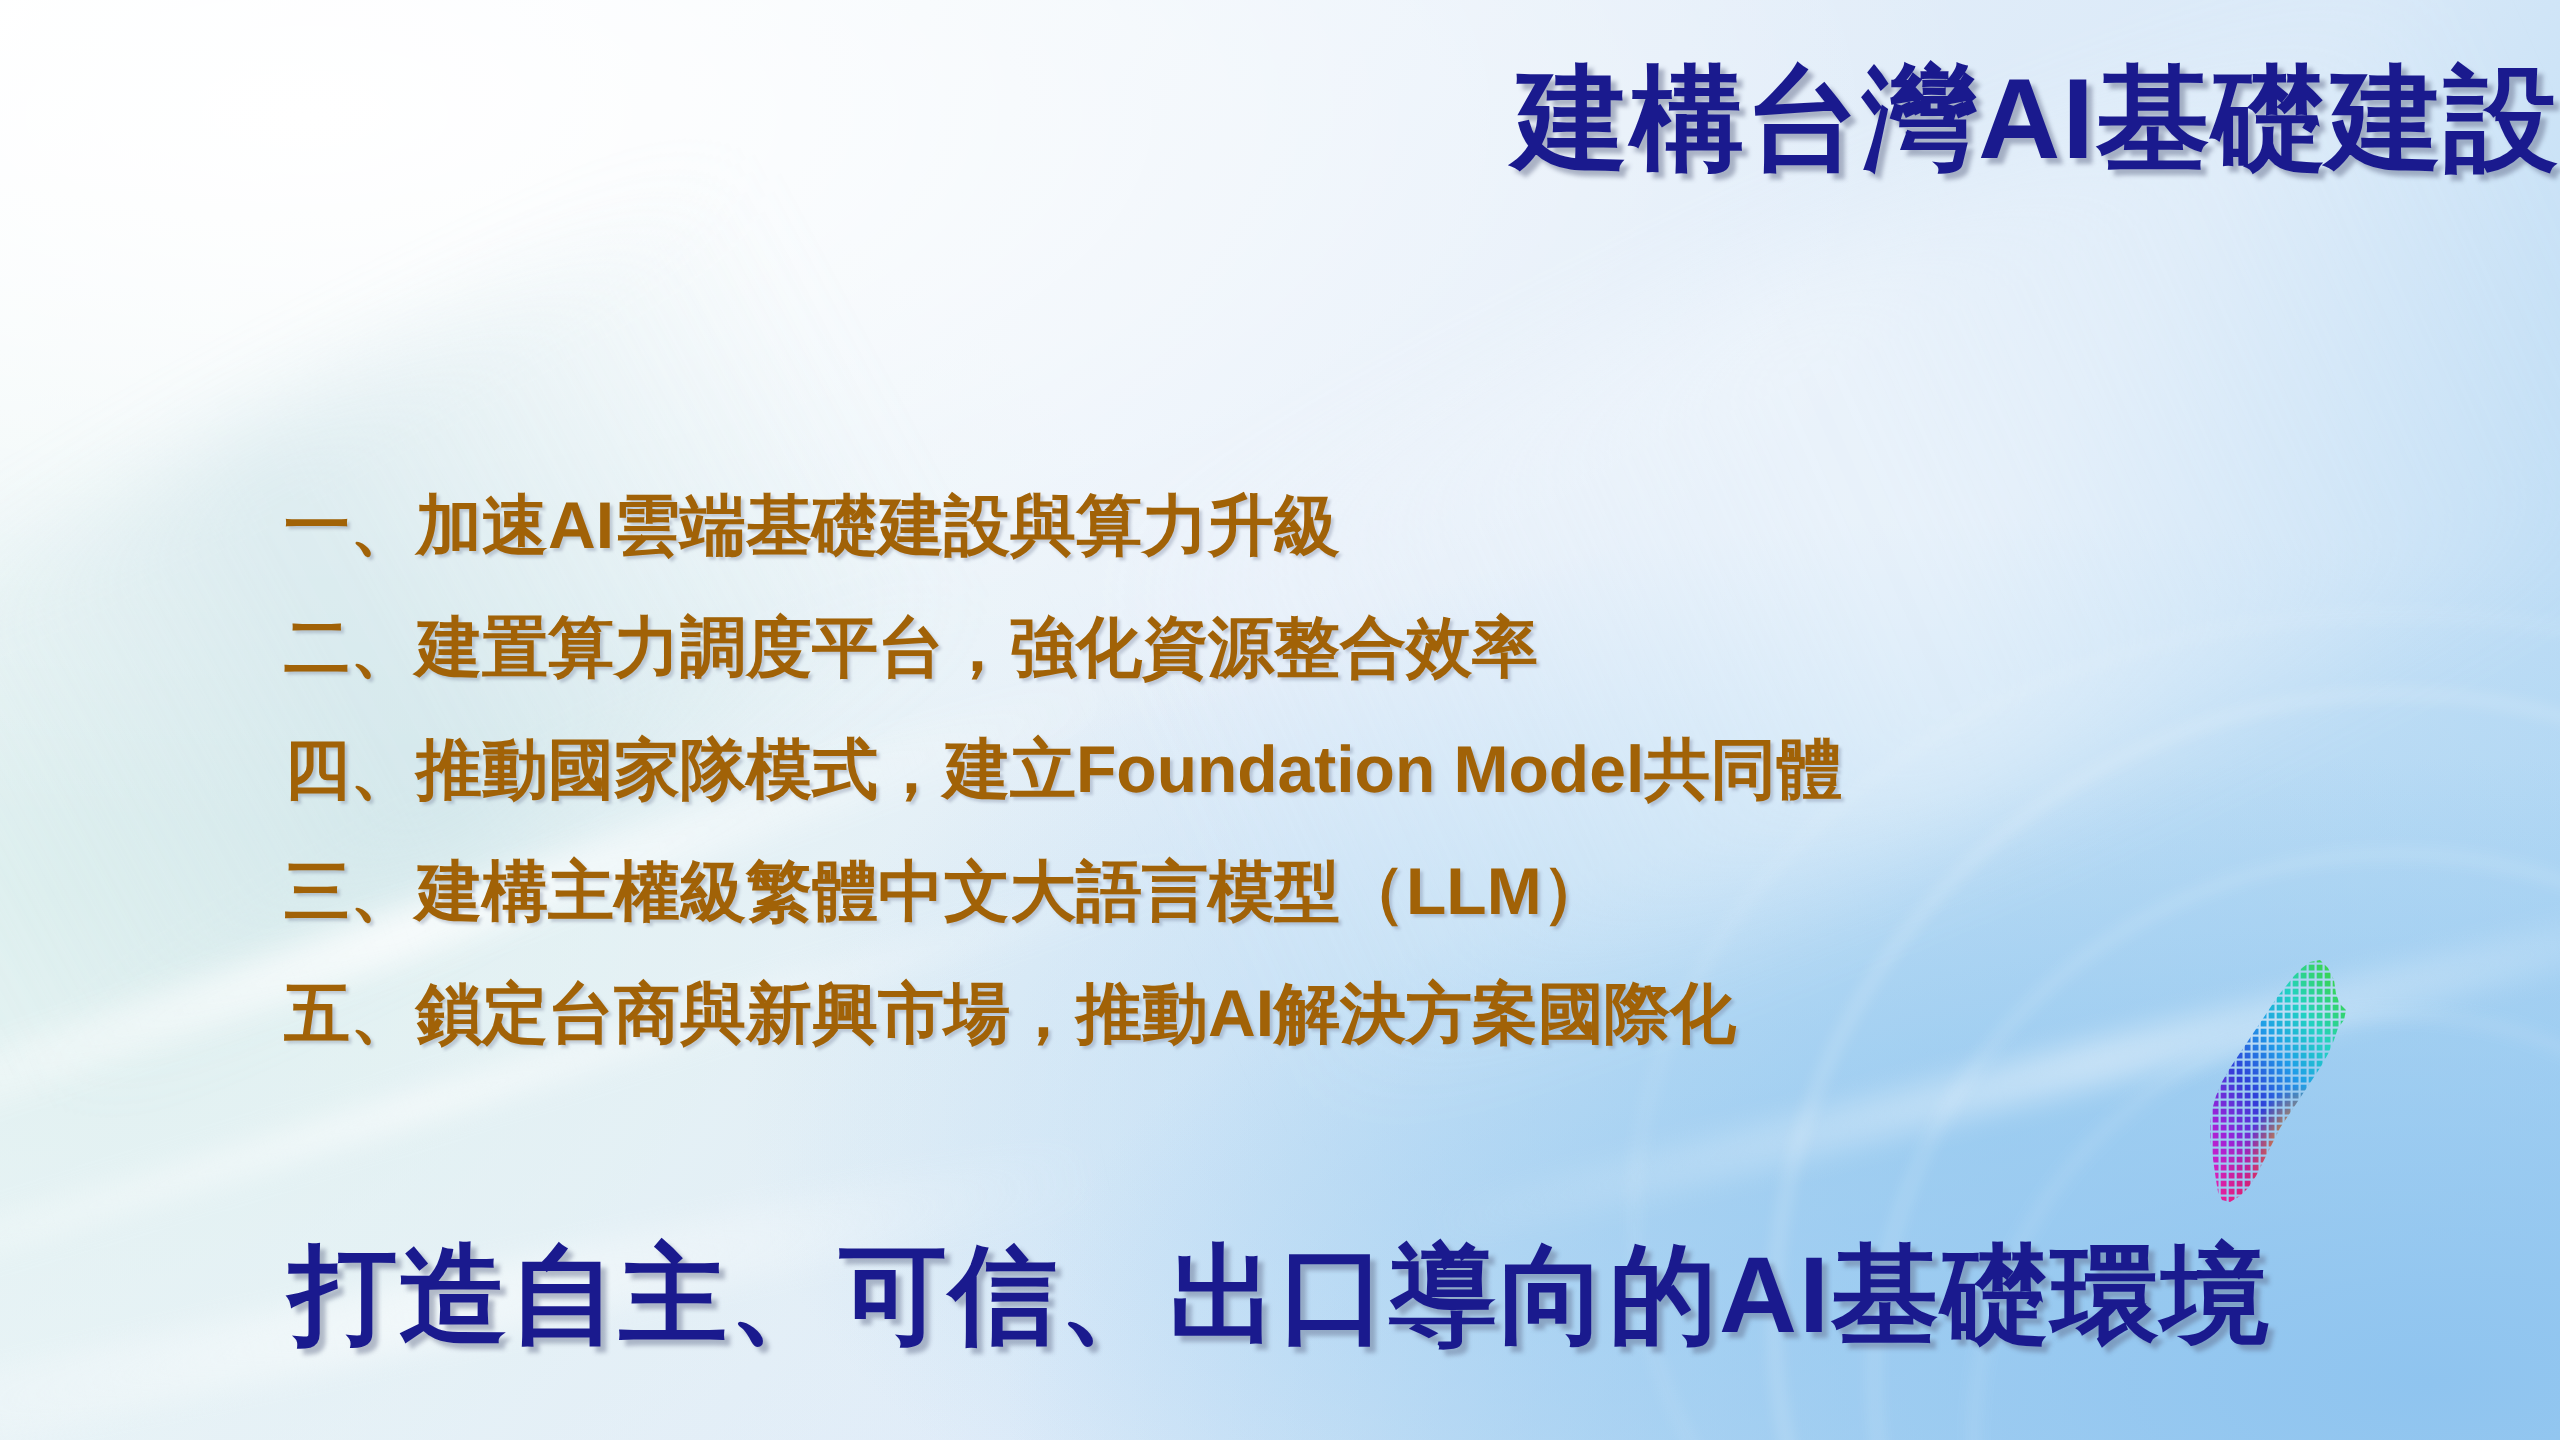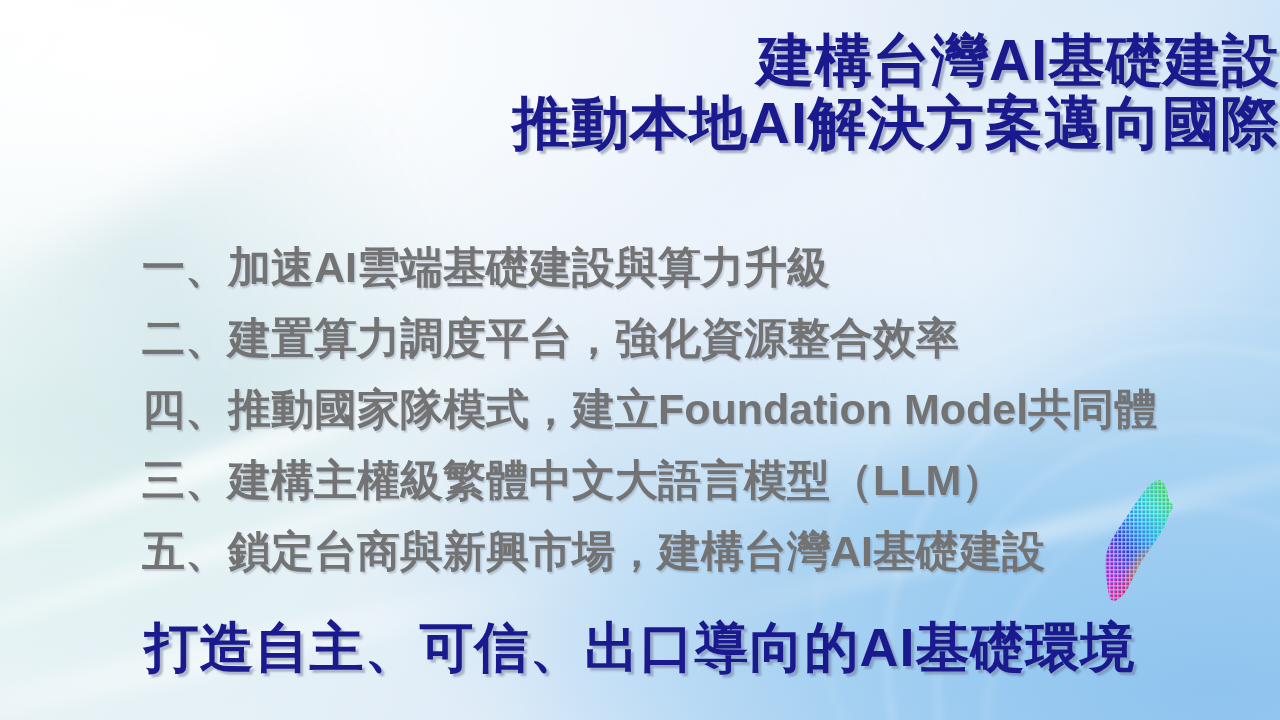--- a/index.html
+++ b/index.html
@@ -76,24 +76,24 @@
     white-space: nowrap;
   }
   #title-line-2 { font-size: 58px; }
 
   #list-block {
     position: absolute;
     top: 246px;
     left: 142px;
   }
   .list-item {
-    font-size: 43px;
+    font-size: 33px;
     font-weight: bold;
     line-height: 1.0;
-    color: #737373;
+    color: #a16207;
     margin-bottom: 28px;
     white-space: nowrap;
     text-shadow: 1.5px 1.5px 1.5px rgba(100,110,140,.30);
   }
 
   #conclusion {
     position: absolute;
     top: 612px;
     left: 0; right: 0;
     text-align: center;
@@ -131,29 +131,28 @@
   <div class="swirl w1"></div>
   <div class="swirl w2"></div>
   <div class="swirl w3"></div>
   <div class="swirl w4"></div>
 </div>
 
 <div id="content">
 
   <div id="title-block">
     <div class="title-line" id="title-line-1">建構台灣AI基礎建設</div>
-    <div class="title-line" id="title-line-2">推動本地AI解決方案邁向國際</div>
   </div>
 
   <div id="list-block">
     <div class="list-item">一、加速AI雲端基礎建設與算力升級</div>
     <div class="list-item">二、建置算力調度平台，強化資源整合效率</div>
     <div class="list-item">四、推動國家隊模式，建立Foundation Model共同體</div>
     <div class="list-item">三、建構主權級繁體中文大語言模型（LLM）</div>
-    <div class="list-item">五、鎖定台商與新興市場，建構台灣AI基礎建設</div>
+    <div class="list-item">五、鎖定台商與新興市場，推動AI解決方案國際化</div>
   </div>
 
   <div id="conclusion">
     <div id="conclusion-text">打造自主、可信、出口導向的AI基礎環境</div>
   </div>
 
   <div id="taiwan-map">
     <svg viewBox="0 0 96 140" xmlns="http://www.w3.org/2000/svg">
       <defs>
         <linearGradient id="tw-grad" x1="0" y1="1" x2="1" y2="0">

